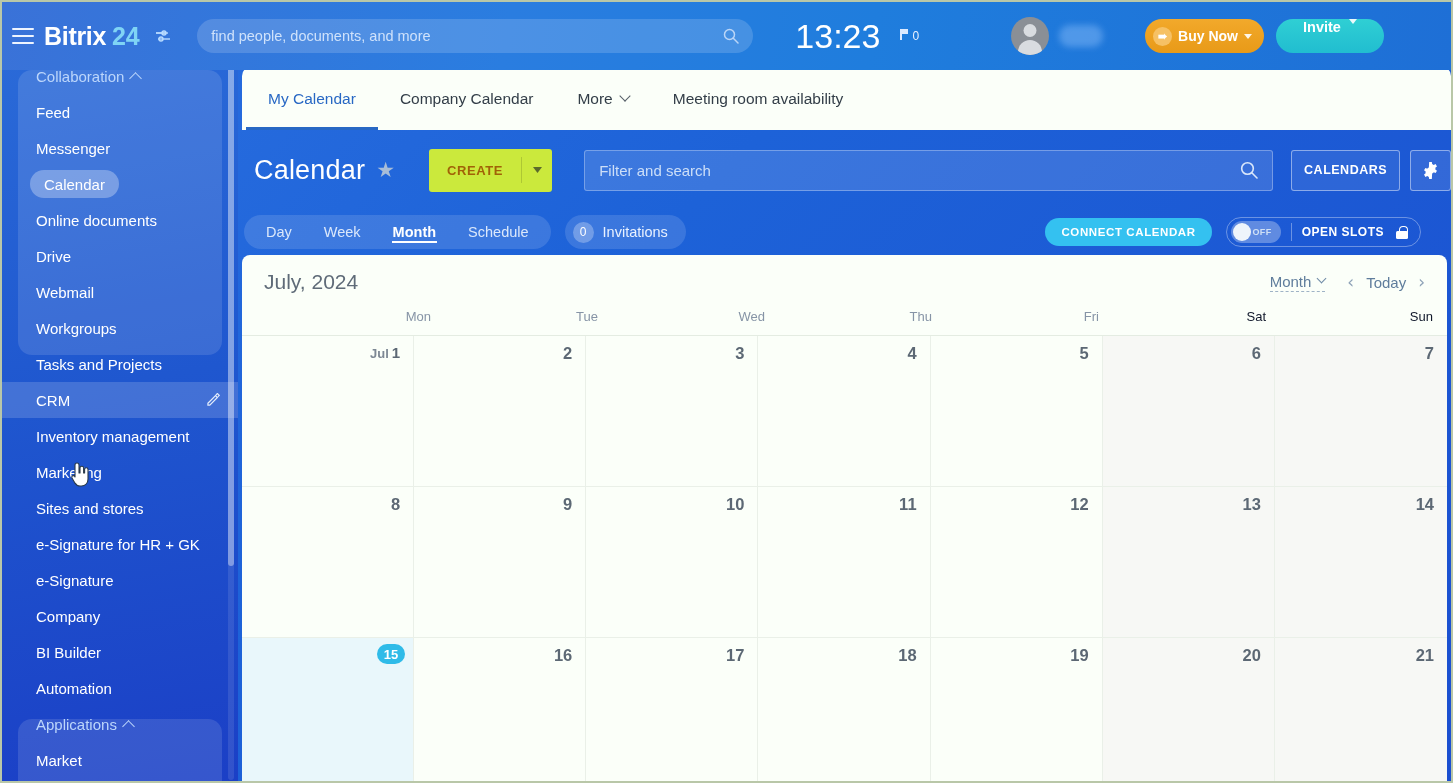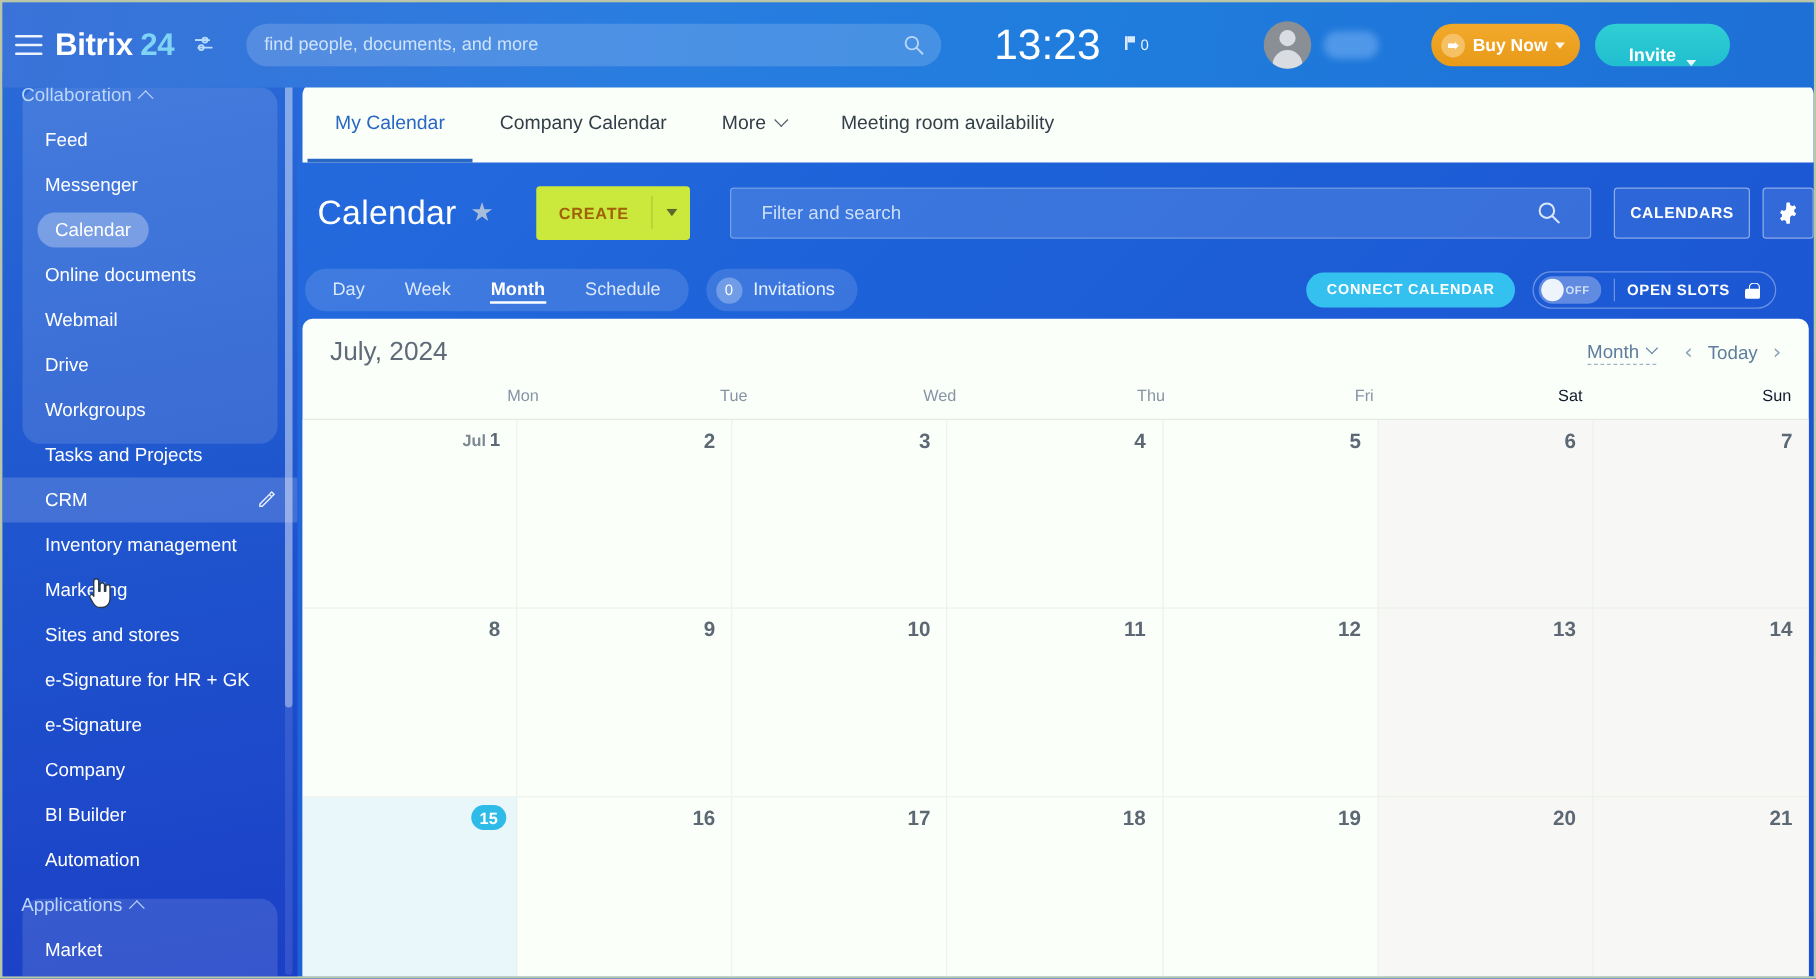--- a/index.html
+++ b/index.html
@@ -94,21 +94,21 @@
     display: flex; align-items: center; justify-content: center;
     font-size: 11px; color: #fff;
   }
   .caret-dn {
     width: 0; height: 0; border-left: 4px solid transparent; border-right: 4px solid transparent;
     border-top: 5px solid currentColor; opacity: .9;
   }
   .btn-invite {
     margin-left: 12px; height: 34px; width: 108px;
     background: linear-gradient(180deg,#2fcfd4,#21bdd0);
-    border-radius: 17px; display: flex; align-items: flex-end; justify-content: center;
+    border-radius: 17px; display: flex; align-items: flex-start; justify-content: center;
     gap: 8px; color: #ffffff; font-size: 14.5px; font-weight: bold; cursor: pointer;
   }
 
   
   .sidebar {
     position: absolute; left: 0; top: 56px;
     width: 236px; height: 727px;
     background: linear-gradient(170deg, #2a6ad8 0%, #1f57cf 45%, #1b3fc6 100%);
     z-index: 20; overflow: hidden;
   }
@@ -119,21 +119,21 @@
   }
   .grp-collab { top: 12px; height: 285px; }
   .grp-apps   { top: 661px; height: 120px; }
   .side-list { position: relative; z-index: 2; }
   .side-item {
     height: 36px; display: flex; align-items: center;
     padding-left: 34px; color: #ffffff; font-size: 15px;
     cursor: pointer; position: relative;
   }
   .side-item.group-label {
-    color: #bcd6fb; font-size: 15px; padding-left: 15px;
+    color: #bcd6fb; font-size: 15px; padding-left: 34px;
     display: flex; align-items: center; gap: 7px;
   }
   .chev-up {
     width: 9px; height: 9px; border-left: 1.6px solid #bcd6fb; border-top: 1.6px solid #bcd6fb;
     transform: rotate(45deg); position: relative; top: 2px;
   }
   .side-item.active .pill {
     position: absolute; left: 28px; top: 4px; height: 28px;
     padding: 0 14px; display: flex; align-items: center;
     background: rgba(255,255,255,0.3); border-radius: 14px;
@@ -213,21 +213,21 @@
   }
   .btn-create .sep { width: 1px; height: 26px; background: rgba(0,0,0,.14); }
   .btn-create .arw {
     width: 30px; display: flex; align-items: center; justify-content: center;
     color: #5b6a2c;
   }
   .filter-box {
     margin-left: 32px; height: 41px; width: 693px;
     background: rgba(255,255,255,0.13);
     border: 1px solid rgba(255,255,255,0.3); border-radius: 3px;
-    display: flex; align-items: center; padding: 0 24px; cursor: text;
+    display: flex; align-items: center; padding: 0 14px; cursor: text;
   }
   .filter-box .ph { flex: 1; color: #cddff8; font-size: 15px; }
   .btn-calendars {
     margin-left: 18px; height: 41px; width: 110px;
     border: 1px solid rgba(255,255,255,0.45); border-radius: 3px;
     background: rgba(255,255,255,0.08);
     display: flex; align-items: center; justify-content: center;
     color: #ffffff; font-size: 12.5px; font-weight: bold; letter-spacing: .5px;
     cursor: pointer;
   }
@@ -437,24 +437,24 @@
         <div class="side-item">
           <span>Messenger</span>
         </div>
         <div class="side-item active">
           <span class="pill">Calendar</span>
         </div>
         <div class="side-item">
           <span>Online documents</span>
         </div>
         <div class="side-item">
+          <span>Drive</span>
+        </div>
+        <div class="side-item">
           <span>Webmail</span>
-        </div>
-        <div class="side-item">
-          <span>Drive</span>
         </div>
         <div class="side-item">
           <span>Workgroups</span>
         </div>
         <div class="side-item">
           <span>Tasks and Projects</span>
         </div>
         <div class="side-item hovered">
           <span>CRM</span>
           <span class="pencil">

